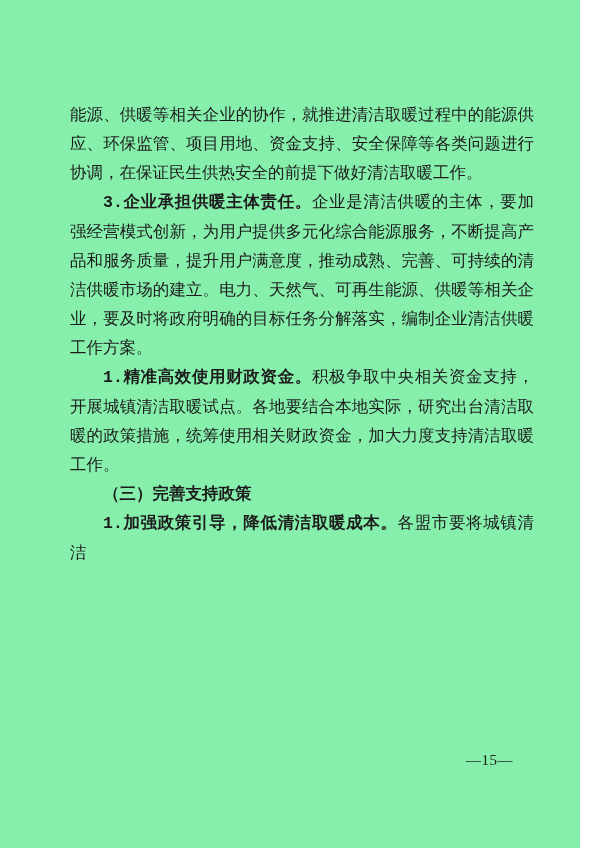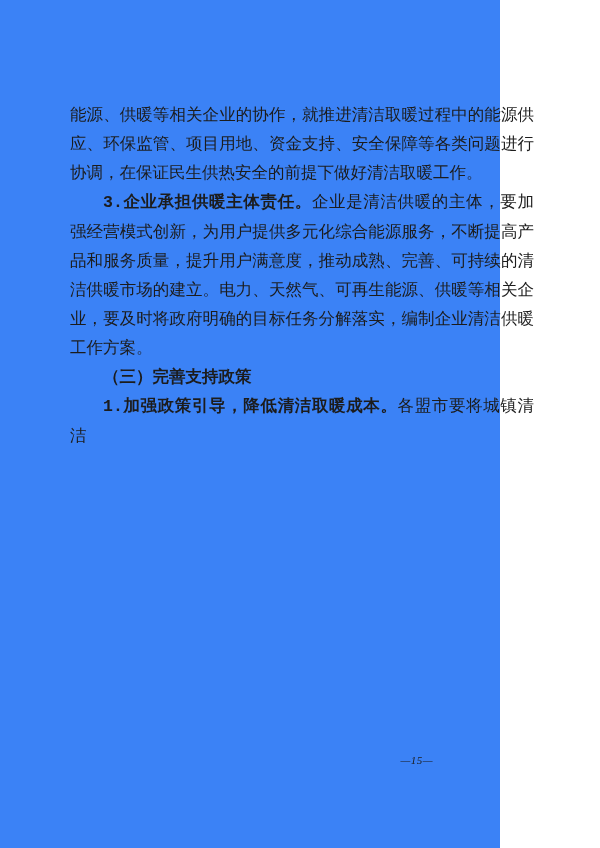--- a/index.html
+++ b/index.html
@@ -12,23 +12,23 @@
     height: 848px;
     position: relative;
     overflow: hidden;
     font-family: "Liberation Serif", "DejaVu Serif", serif;
     color: #1c1c1c;
   }
   .page {
     position: absolute;
     left: 0;
     top: 0;
-    width: 500px;
+    width: 580px;
     height: 848px;
-    background: #3b82f6;
+    background: #86efac;
   }
   .content {
     position: absolute;
     left: 70px;
     top: 100px;
     width: 464px;
     font-size: 16.5px;
     line-height: 29px;
     text-align: justify;
     text-justify: inter-ideograph;
@@ -47,39 +47,39 @@
   .heading {
     margin: 0;
     text-indent: 2em;
     font-weight: bold;
     font-family: "Liberation Serif", "DejaVu Serif", serif;
   }
   .page-number {
     position: absolute;
     top: 750px;
     right: 67px;
-    font-size: 11px;
+    font-size: 15px;
     line-height: 20px;
     letter-spacing: 0.5px;
     color: #1c1c1c;
     font-family: "Liberation Serif", "DejaVu Serif", serif;
-    font-style: italic;
   }
 </style>
 </head>
 <body>
 
 <div class="page">
   <div class="content">
 
     <p class="para first"><span>能源、供暖等相关企业的协作，就推进清洁取暖过程中的能源供应、环保监管、项目用地、资金支持、安全保障等各类问题进行协调，在保证民生供热安全的前提下做好清洁取暖工作。</span></p>
 
     <p class="para"><span class="lead">3.企业承担供暖主体责任。</span><span>企业是清洁供暖的主体，要加强经营模式创新，为用户提供多元化综合能源服务，不断提高产品和服务质量，提升用户满意度，推动成熟、完善、可持续的清洁供暖市场的建立。电力、天然气、可再生能源、供暖等相关企业，要及时将政府明确的目标任务分解落实，编制企业清洁供暖工作方案。</span></p>
 
 
+    <p class="para"><span class="lead">1.精准高效使用财政资金。</span><span>积极争取中央相关资金支持，开展城镇清洁取暖试点。各地要结合本地实际，研究出台清洁取暖的政策措施，统筹使用相关财政资金，加大力度支持清洁取暖工作。</span></p>
 
 
     <p class="heading"><span>（三）完善支持政策</span></p>
 
     <p class="para"><span class="lead">1.加强政策引导，降低清洁取暖成本。</span><span>各盟市要将城镇清洁</span></p>
 
   </div>
 
   <div class="page-number">—15—</div>
 </div>

